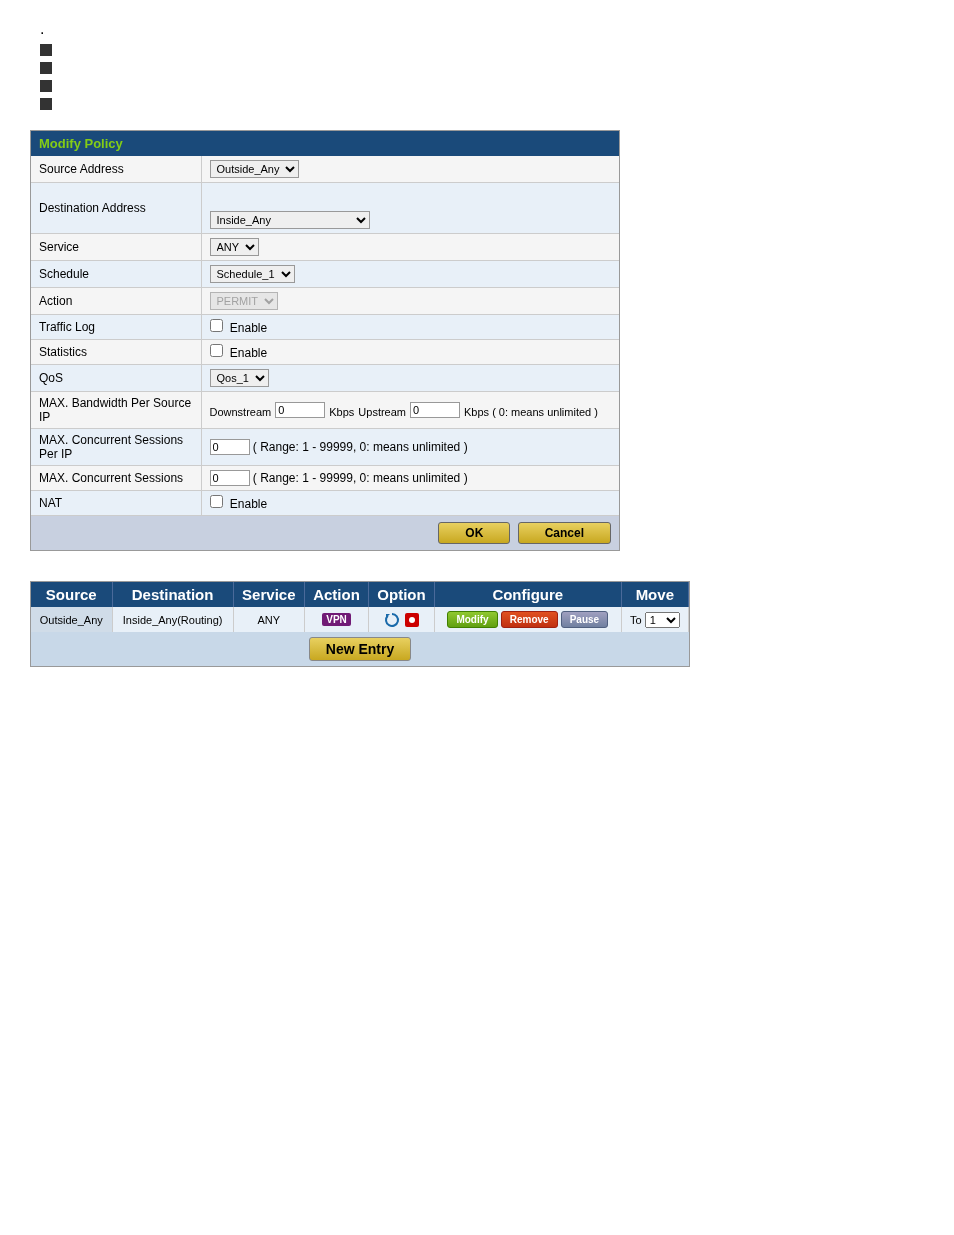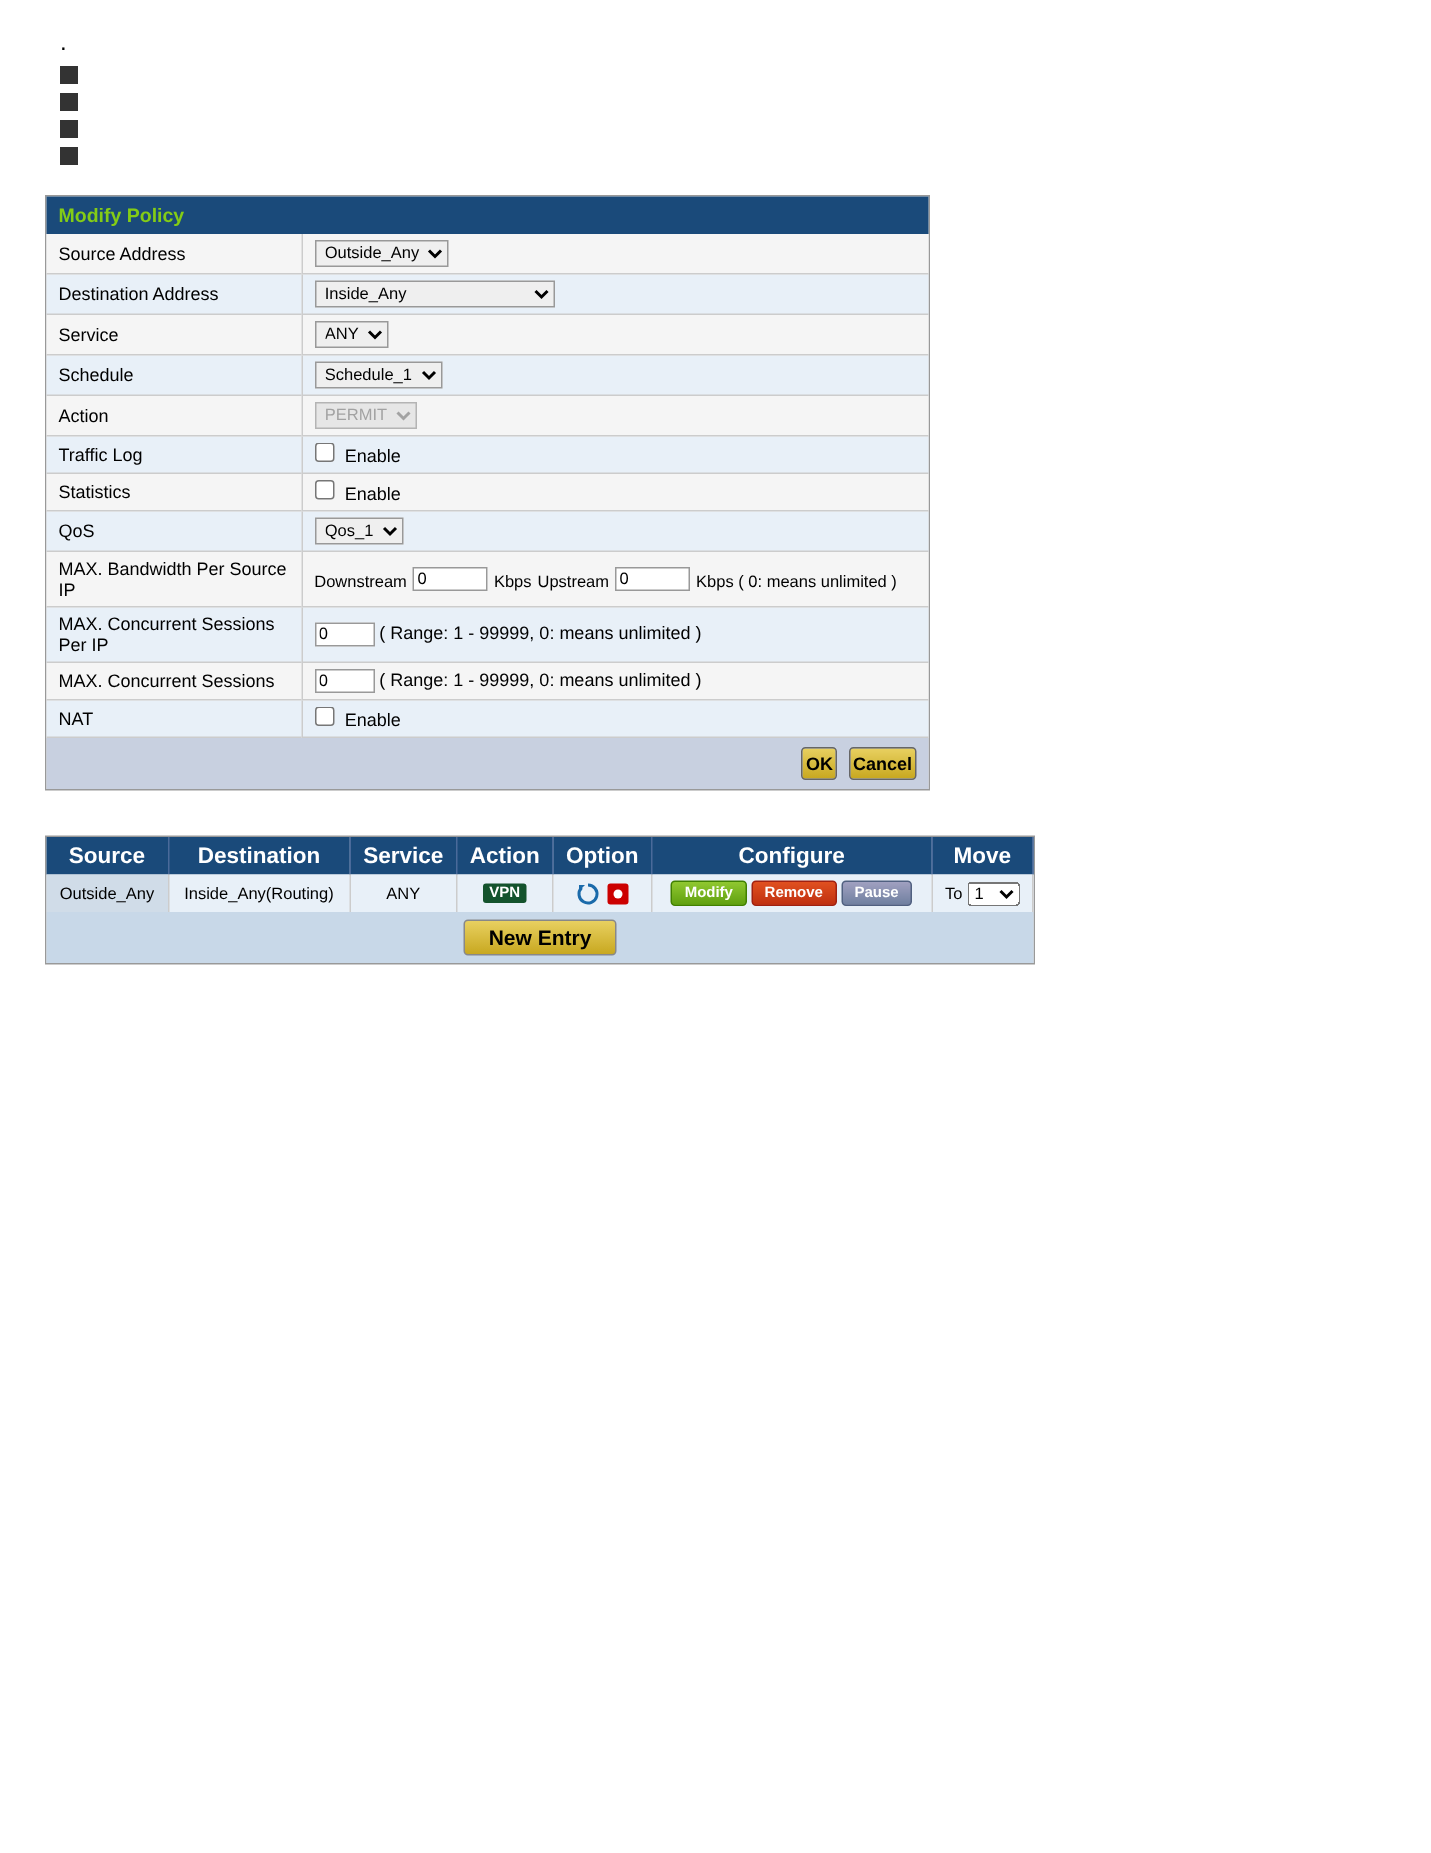--- a/index.html
+++ b/index.html
@@ -93,21 +93,21 @@
       margin-right: 4px;
     }
 
     .enable-label {
       font-size: 12px;
     }
 
     
     .btn-ok, .btn-cancel {
       display: inline-block;
-      padding: 3px 2px;
+      padding: 3px 26px;
       border: 1px solid #666;
       cursor: pointer;
       font-size: 12px;
       font-weight: bold;
       border-radius: 3px;
       background: linear-gradient(to bottom, #e8d060, #c8a820);
       color: #000;
       margin-left: 4px;
     }
 
@@ -141,21 +141,21 @@
       background: #e8f0f8;
     }
 
     .policy-table tr td:first-child {
       background: #d0dce8;
     }
 
     
     .vpn-badge {
       display: inline-block;
-      background: #14532d;
+      background: #701a75;
       color: #fff;
       font-size: 10px;
       font-weight: bold;
       padding: 1px 4px;
       border-radius: 2px;
     }
 
     
     .btn-modify {
       display: inline-block;
@@ -258,21 +258,21 @@
         <td>Source Address</td>
         <td>
           <select>
             <option value="Outside_Any">Outside_Any</option>
           </select>
         </td>
       </tr>
       <tr>
         <td>Destination Address</td>
         <td>
-          <select style="width:160px;">
+          <select style="width:160px;margin-top:24px;">
             <option value="Inside_Any">Inside_Any</option>
           </select>
         </td>
       </tr>
       <tr>
         <td>Service</td>
         <td>
           <select>
             <option value="ANY">ANY</option>
           </select>

